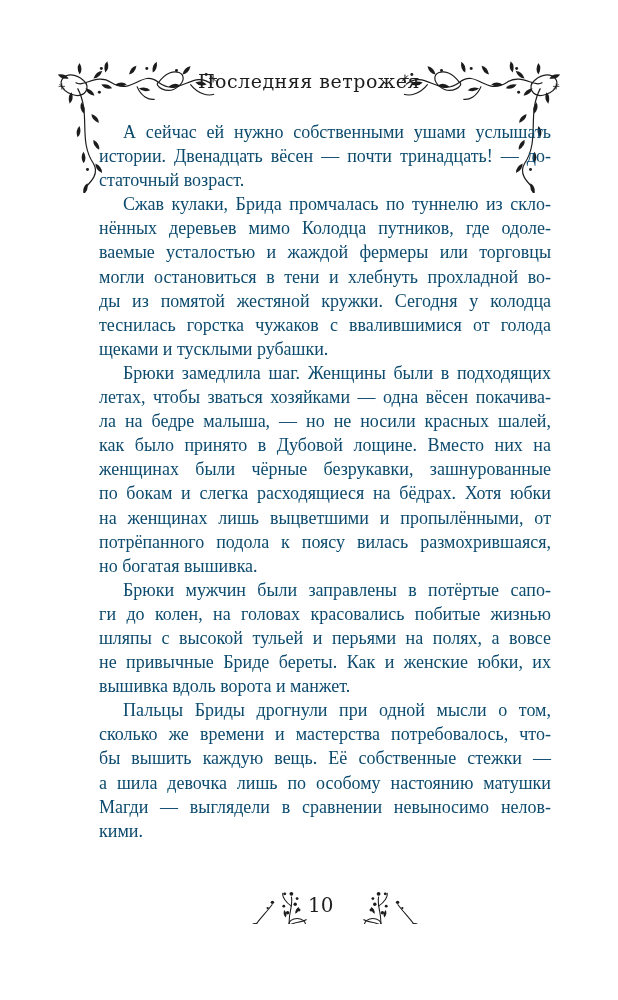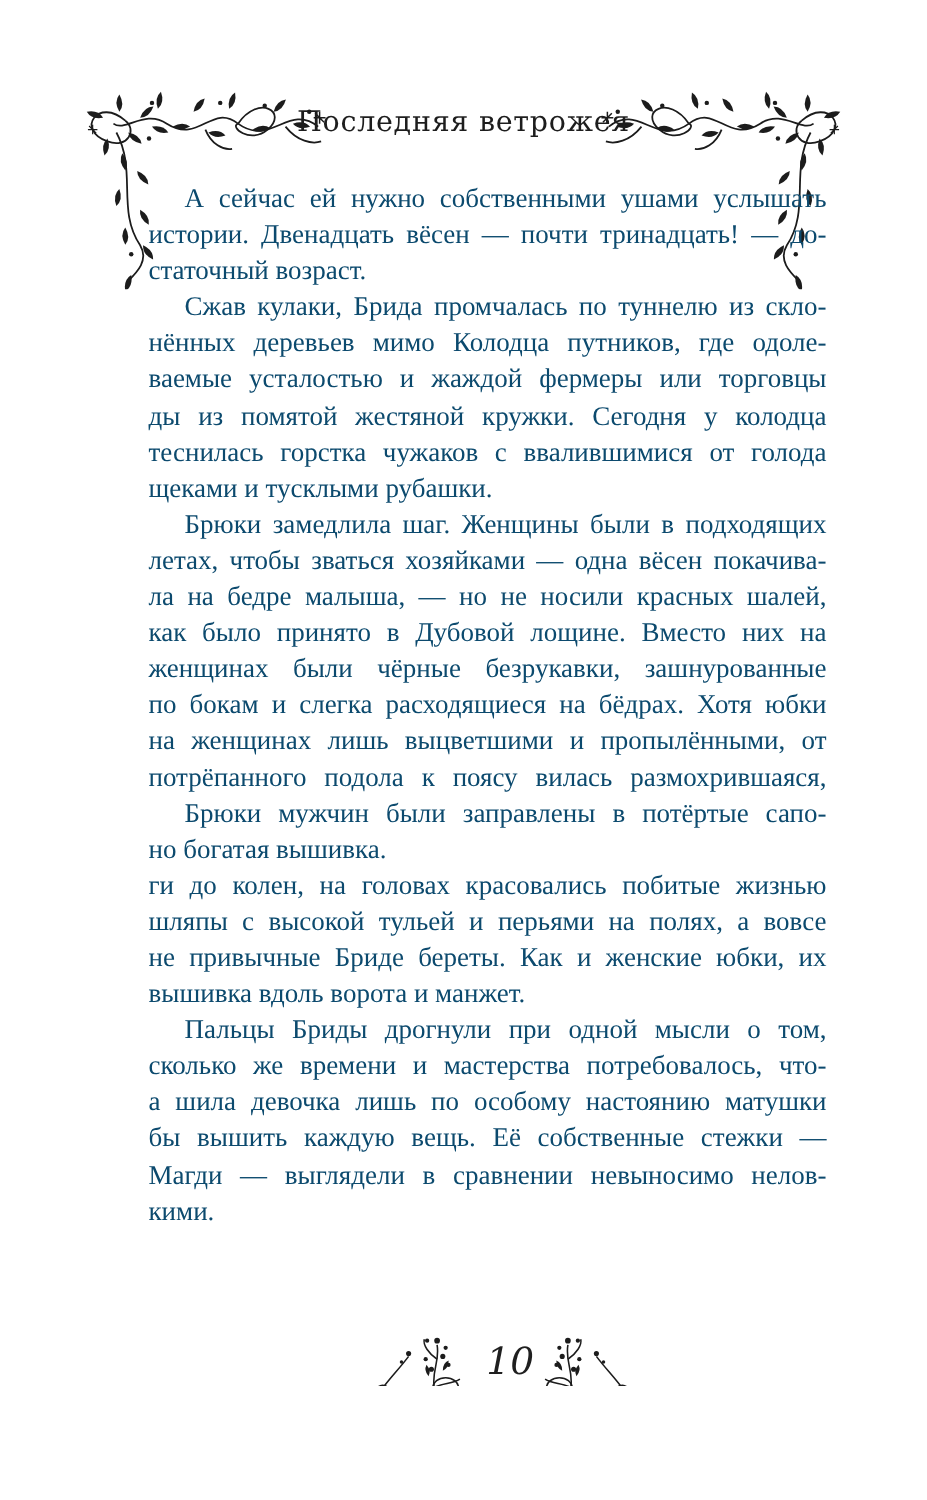--- a/index.html
+++ b/index.html
@@ -13,22 +13,22 @@
     font-family:"DejaVu Serif","Liberation Serif",serif;
   }
   .text-block{
     position:absolute;left:99px;top:120px;width:452px;
     font-size:18px;line-height:24.1px;color:#0c4a6e;
   }
   .line{text-align:justify;text-align-last:justify;}
   .line.last{text-align-last:left;}
   .line.first{text-indent:24px;}
   .page-number{
-    position:absolute;left:308px;top:893px;width:48px;text-align:right;
-    font-size:25px;color:#1f1f1f;font-family:"DejaVu Serif","Liberation Serif",serif;font-style:italic;
+    position:absolute;left:308px;top:893px;width:48px;text-align:left;
+    font-size:20px;color:#1f1f1f;font-family:"DejaVu Serif","Liberation Serif",serif;
   }
   svg.orn{position:absolute;color:#1c1c1c;}
   .orn-tl{left:42px;top:48px;width:178px;height:145px;}
   .orn-tr{left:398px;top:48px;width:178px;height:145px;transform:scaleX(-1);}
   .flr-l{left:242px;top:880px;width:76px;height:58px;}
   .flr-r{left:352px;top:880px;width:76px;height:58px;transform:scaleX(-1);}
   .defs-holder{position:absolute;width:0;height:0;overflow:hidden;}
 </style>
 </head>
 <body>
@@ -122,41 +122,42 @@
     </svg>
   <div class="running-title">Последняя ветрожея</div>
 
   <div class="text-block">
       <div class="line first">А сейчас ей нужно собственными ушами услышать</div>
       <div class="line">истории. Двенадцать вёсен — почти тринадцать! — до-</div>
       <div class="line last">статочный возраст.</div>
       <div class="line first">Сжав кулаки, Брида промчалась по туннелю из скло-</div>
       <div class="line">нённых деревьев мимо Колодца путников, где одоле-</div>
       <div class="line">ваемые усталостью и жаждой фермеры или торговцы</div>
+      <div class="line">могли остановиться в тени и хлебнуть прохладной во-</div>
       <div class="line">ды из помятой жестяной кружки. Сегодня у колодца</div>
       <div class="line">теснилась горстка чужаков с ввалившимися от голода</div>
       <div class="line last">щеками и тусклыми рубашки.</div>
       <div class="line first">Брюки замедлила шаг. Женщины были в подходящих</div>
       <div class="line">летах, чтобы зваться хозяйками — одна вёсен покачива-</div>
       <div class="line">ла на бедре малыша, — но не носили красных шалей,</div>
       <div class="line">как было принято в Дубовой лощине. Вместо них на</div>
       <div class="line">женщинах были чёрные безрукавки, зашнурованные</div>
       <div class="line">по бокам и слегка расходящиеся на бёдрах. Хотя юбки</div>
       <div class="line">на женщинах лишь выцветшими и пропылёнными, от</div>
       <div class="line">потрёпанного подола к поясу вилась размохрившаяся,</div>
+      <div class="line last">но богатая вышивка.</div>
       <div class="line first">Брюки мужчин были заправлены в потёртые сапо-</div>
-      <div class="line last">но богатая вышивка.</div>
       <div class="line">ги до колен, на головах красовались побитые жизнью</div>
       <div class="line">шляпы с высокой тульей и перьями на полях, а вовсе</div>
       <div class="line">не привычные Бриде береты. Как и женские юбки, их</div>
       <div class="line last">вышивка вдоль ворота и манжет.</div>
       <div class="line first">Пальцы Бриды дрогнули при одной мысли о том,</div>
       <div class="line">сколько же времени и мастерства потребовалось, что-</div>
+      <div class="line">бы вышить каждую вещь. Её собственные стежки —</div>
       <div class="line">а шила девочка лишь по особому настоянию матушки</div>
-      <div class="line">бы вышить каждую вещь. Её собственные стежки —</div>
       <div class="line">Магди — выглядели в сравнении невыносимо нелов-</div>
       <div class="line last">кими.</div>
     </div>
 
   <svg class="orn flr-l">
       <use href="#flourish"></use>
     </svg>
   <div class="page-number">10</div>
   <svg class="orn flr-r">
       <use href="#flourish"></use>

